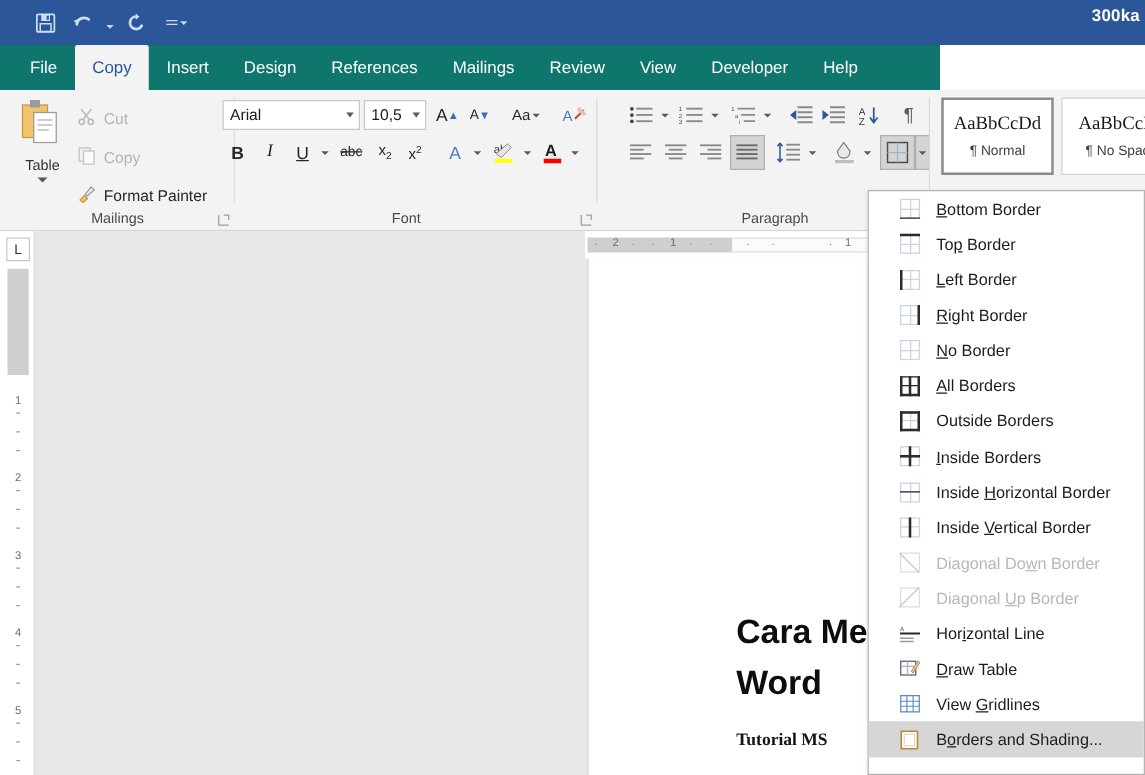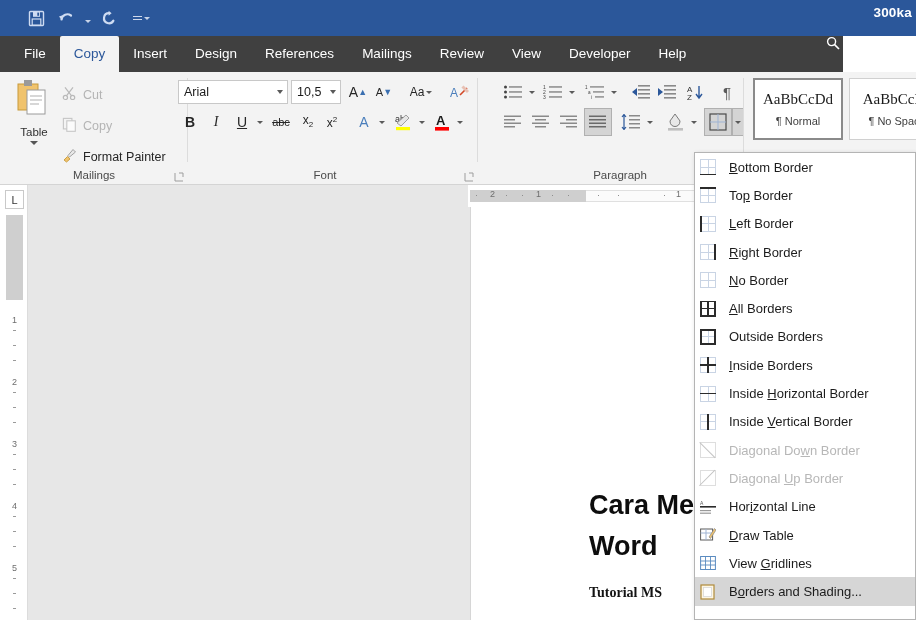--- a/index.html
+++ b/index.html
@@ -34,22 +34,22 @@
   .qat-custom .bar { width: 9px; height: 1px; background:#cfd9ec; display:block; }
   .qat-custom .barwrap { display:flex; flex-direction:column; gap:2px; }
   .win-label {
     position: absolute; right: 4px; top: 5px;
     color: #ffffff; font-size: 13.5px; font-weight: bold;
     letter-spacing: .2px; white-space: nowrap;
   }
 
   
   .tabstrip {
-    position: absolute; left: 0; top: 36px; width: 843px; height: 36px;
-    background: #404040;
+    position: absolute; left: 0; top: 36px; width: 752px; height: 36px;
+    background: #0f766e;
   }
   .tabs { position: absolute; left: 10px; top: 0; display: flex; align-items: flex-end; height: 36px; }
   .tab {
     color: #ffffff; font-size: 13.5px; padding: 0 14px; height: 36px;
     line-height: 36px; cursor: pointer; white-space: nowrap;
   }
   .tab.active {
     background: #f3f3f3; color: #2b579a; font-weight: normal;
     border-top-left-radius: 2px; border-top-right-radius: 2px;
   }
@@ -180,21 +180,21 @@
 
   
   .menu {
     position:absolute; left:694px; top:152px; width:222px; height:468px;
     background:#ffffff; border:1px solid #b4b4b4;
     box-shadow: 2px 2px 5px rgba(0,0,0,.22);
     z-index: 50;
   }
   .menu-item {
     position:relative; height:28.3px; display:flex; align-items:center;
-    padding-left:2px; cursor:pointer; font-size:13px; color:#1c1c1c;
+    padding-left:22px; cursor:pointer; font-size:13px; color:#1c1c1c;
   }
   .menu-item.hovered { background:#d6d6d6; }
   .menu-item.disabled { color:#b7b7b7; cursor:default; }
   .mi-icon {
     width:22px; height:20px; display:flex; align-items:center; justify-content:center;
     margin-right:10px; flex:none;
   }
   .mi-label { white-space:nowrap; }
   .mi-label u { text-decoration: underline; }
 

